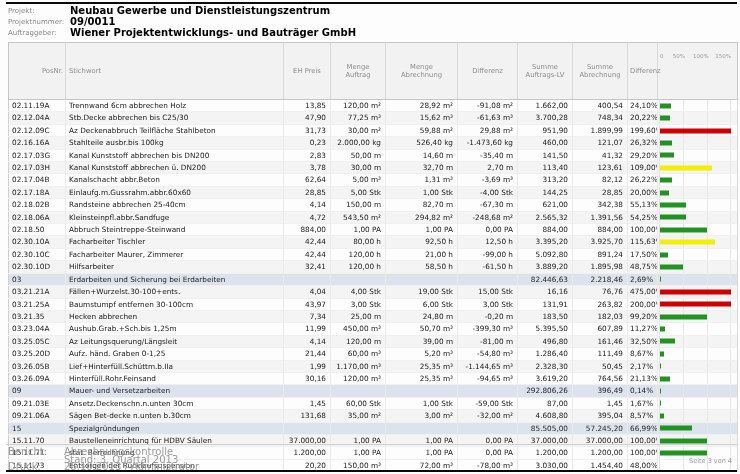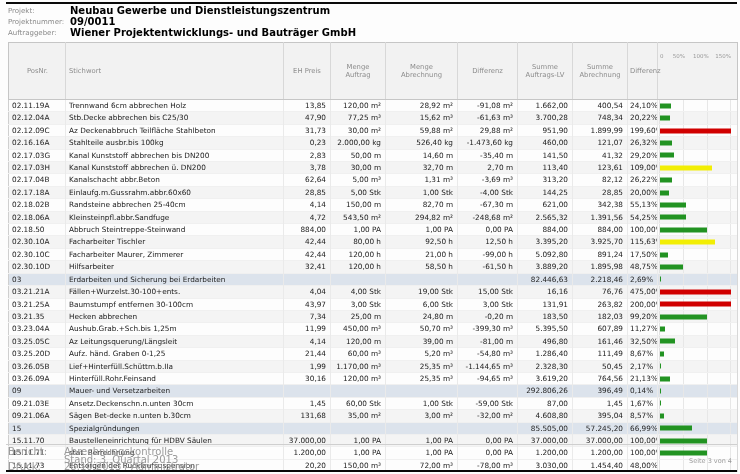--- a/index.html
+++ b/index.html
@@ -19,21 +19,21 @@
   .proj-value { font-size: 10px; font-weight: bold; color: #000; }
 
   
   table { position: absolute; left: 8px; top: 42px; width: 729px; border-collapse: collapse; table-layout: fixed; }
   thead th {
     background: #f2f2f2; color: #8c8c8c; font-weight: normal; font-size: 6.8px;
     border: 1px solid #c6c6c6; border-left: 1px solid #d8d8d8; border-right: 1px solid #d8d8d8;
     height: 25px; vertical-align: middle; text-align: center; white-space: pre-line; line-height: 8px;
     padding: 0 2px;
   }
-  thead th:first-child { border-left: 1px solid #c6c6c6; text-align: center; padding-left: 3px; }
+  thead th:first-child { border-left: 1px solid #c6c6c6; text-align: right; padding-left: 3px; }
   thead th.th-stichwort { text-align: left; padding-left: 3px; }
   thead th:last-child { border-right: 1px solid #c6c6c6; }
   tbody td {
     font-size: 7.3px; height: 11.4px; line-height: 11.4px; padding: 0 4px 0 2px;
     border-right: 1px solid #eaeaea; white-space: nowrap; overflow: hidden;
   }
   tbody tr { border-bottom: 1px solid #f0f0f0; }
   tbody tr.stripe { background: #f4f4f4; padding-left: 12px; }
   tbody tr.section { background: #dce3ec; }
   tbody tr.section td { color: #1f1f1f; }

